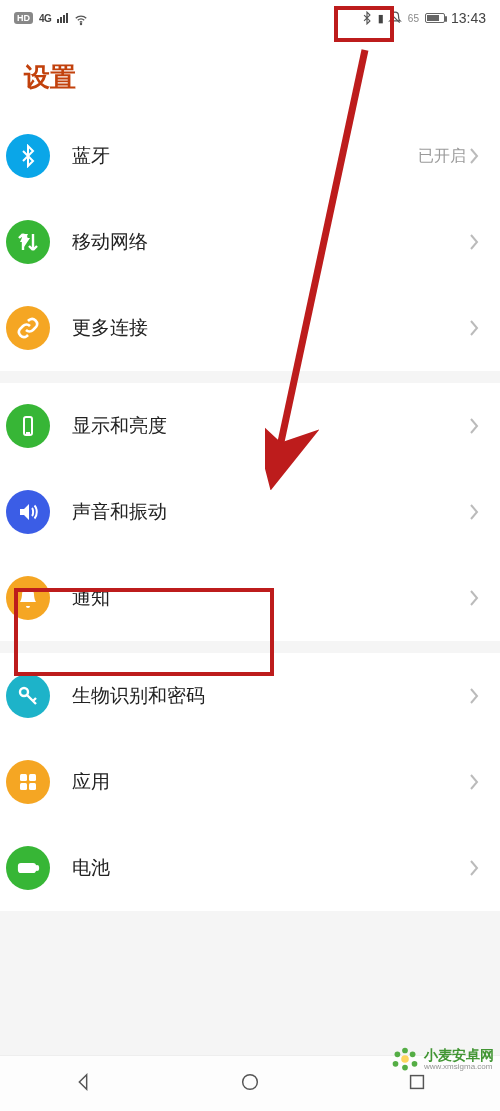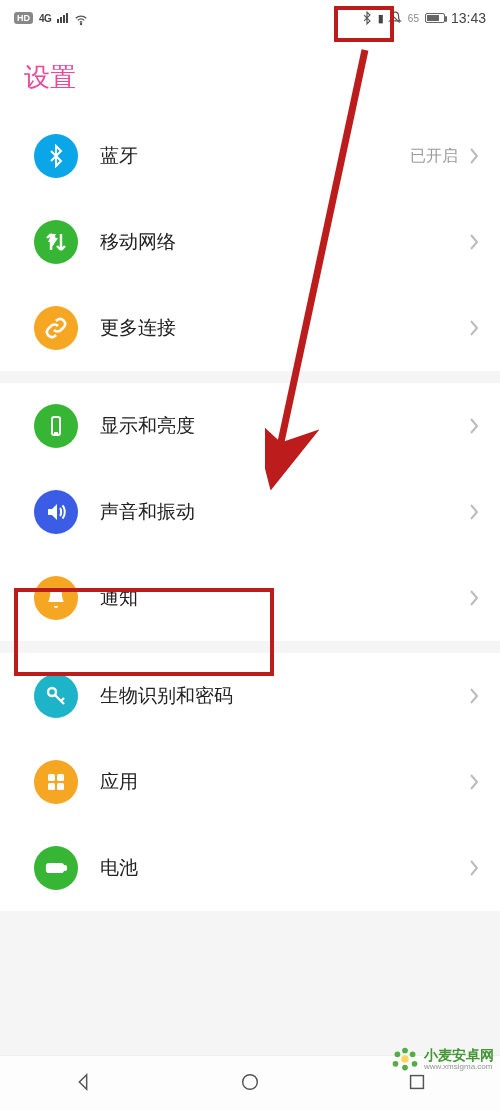--- a/index.html
+++ b/index.html
@@ -44,32 +44,32 @@
     .batt-fill{position:absolute;left:1px;top:1px;bottom:1px;width:65%;background:#666;}
     .clock { font-size: 14px; color:#444; margin-left:2px;}
     .bt-status-ic svg, .bell-off-ic svg { width:14px; height:14px; display:block; }
     .batt-pct { font-size:10px; color:#888; margin: 0 2px;}
     .header {
       background: #fff;
       padding: 24px 24px 18px 24px;
     }
     .header-title {
       font-size: 26px;
-      font-weight: 400;
-      color: #ec4899;
+      font-weight: 700;
+      color: #c2410c;
     }
     .section {
       background: #fff;
       margin-bottom: 12px;
     }
     .section:last-of-type { margin-bottom: 0; }
     .row {
       display: flex;
       align-items: center;
-      padding: 18px 20px 18px 34px;
+      padding: 18px 20px 18px 6px;
       min-height: 86px;
       position: relative;
     }
     .icon-circle {
       width: 44px;
       height: 44px;
       border-radius: 50%;
       display: flex;
       align-items: center;
       justify-content: center;
@@ -88,21 +88,21 @@
     .ic-batt { background: #37b636; }
     .row-label {
       margin-left: 22px;
       font-size: 19px;
       color: #222;
       flex: 1;
     }
     .row-value {
       font-size: 16px;
       color: #9a9a9a;
-      margin-right: 10px;
+      margin-right: 2px;
     }
     .chevron {
       color: #bbb;
     }
     .chevron svg { width: 12px; height: 18px; display:block; }
     .nav-bar {
       position: absolute;
       left: 0; right: 0; bottom: 0;
       height: 56px;
       display: flex;

